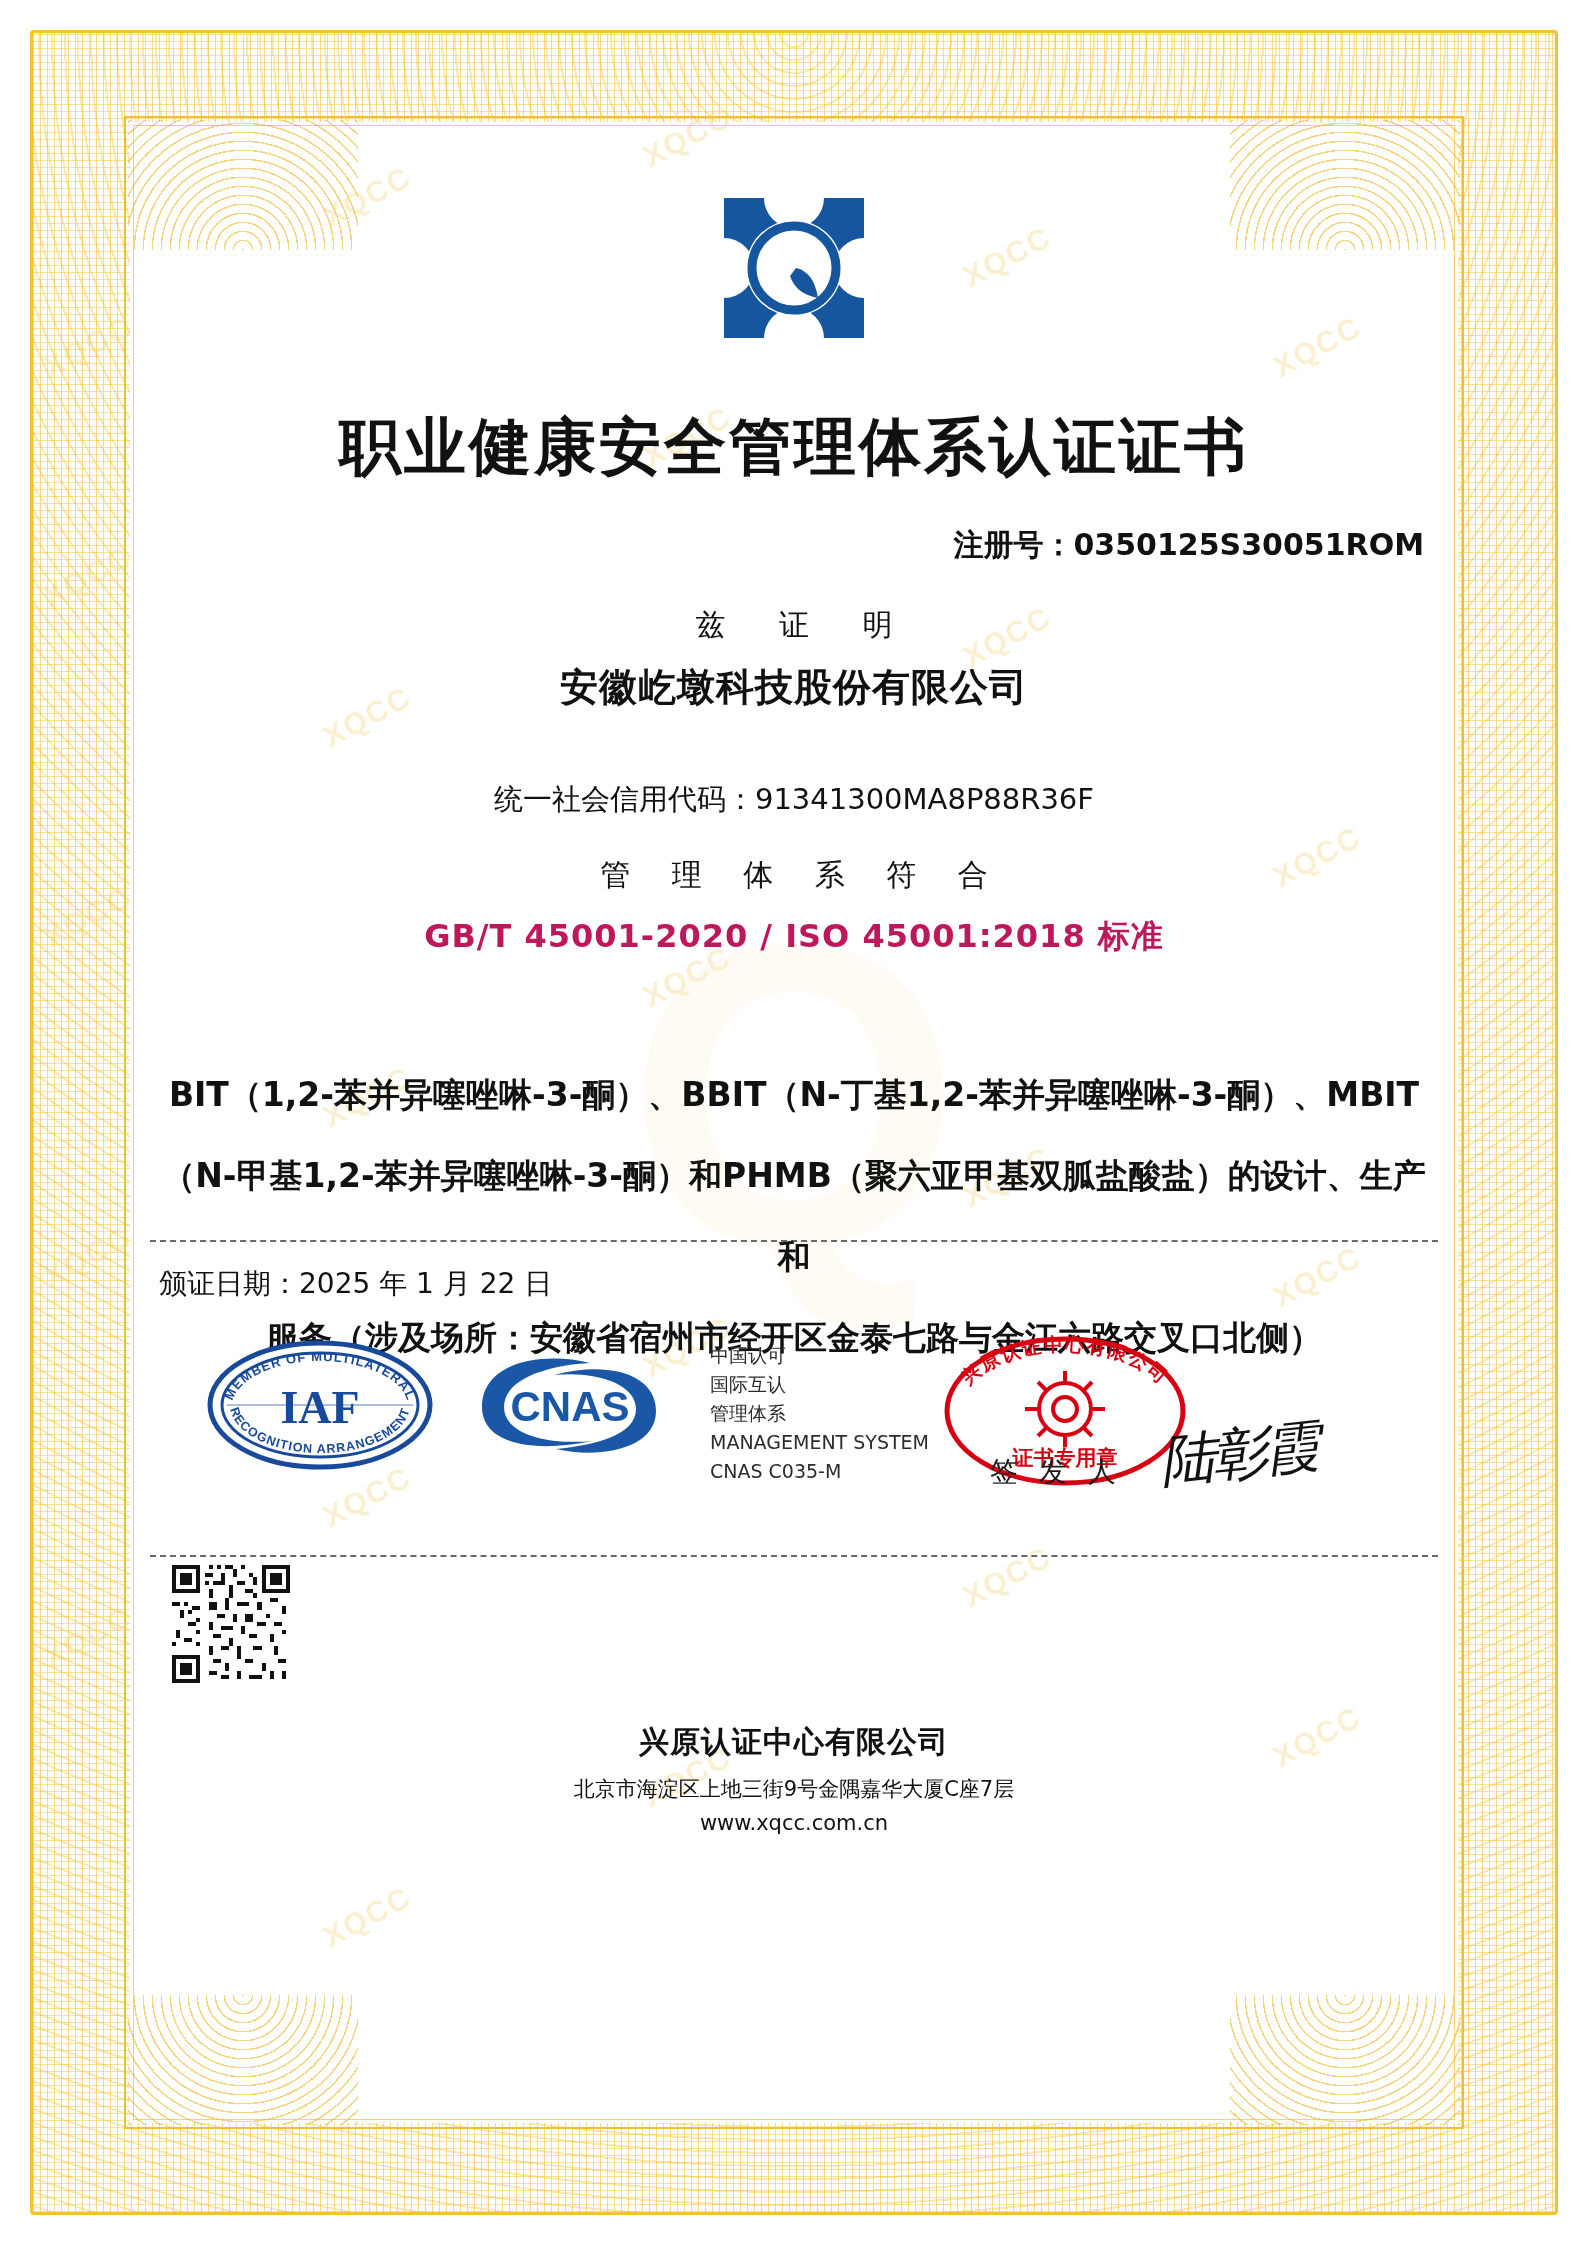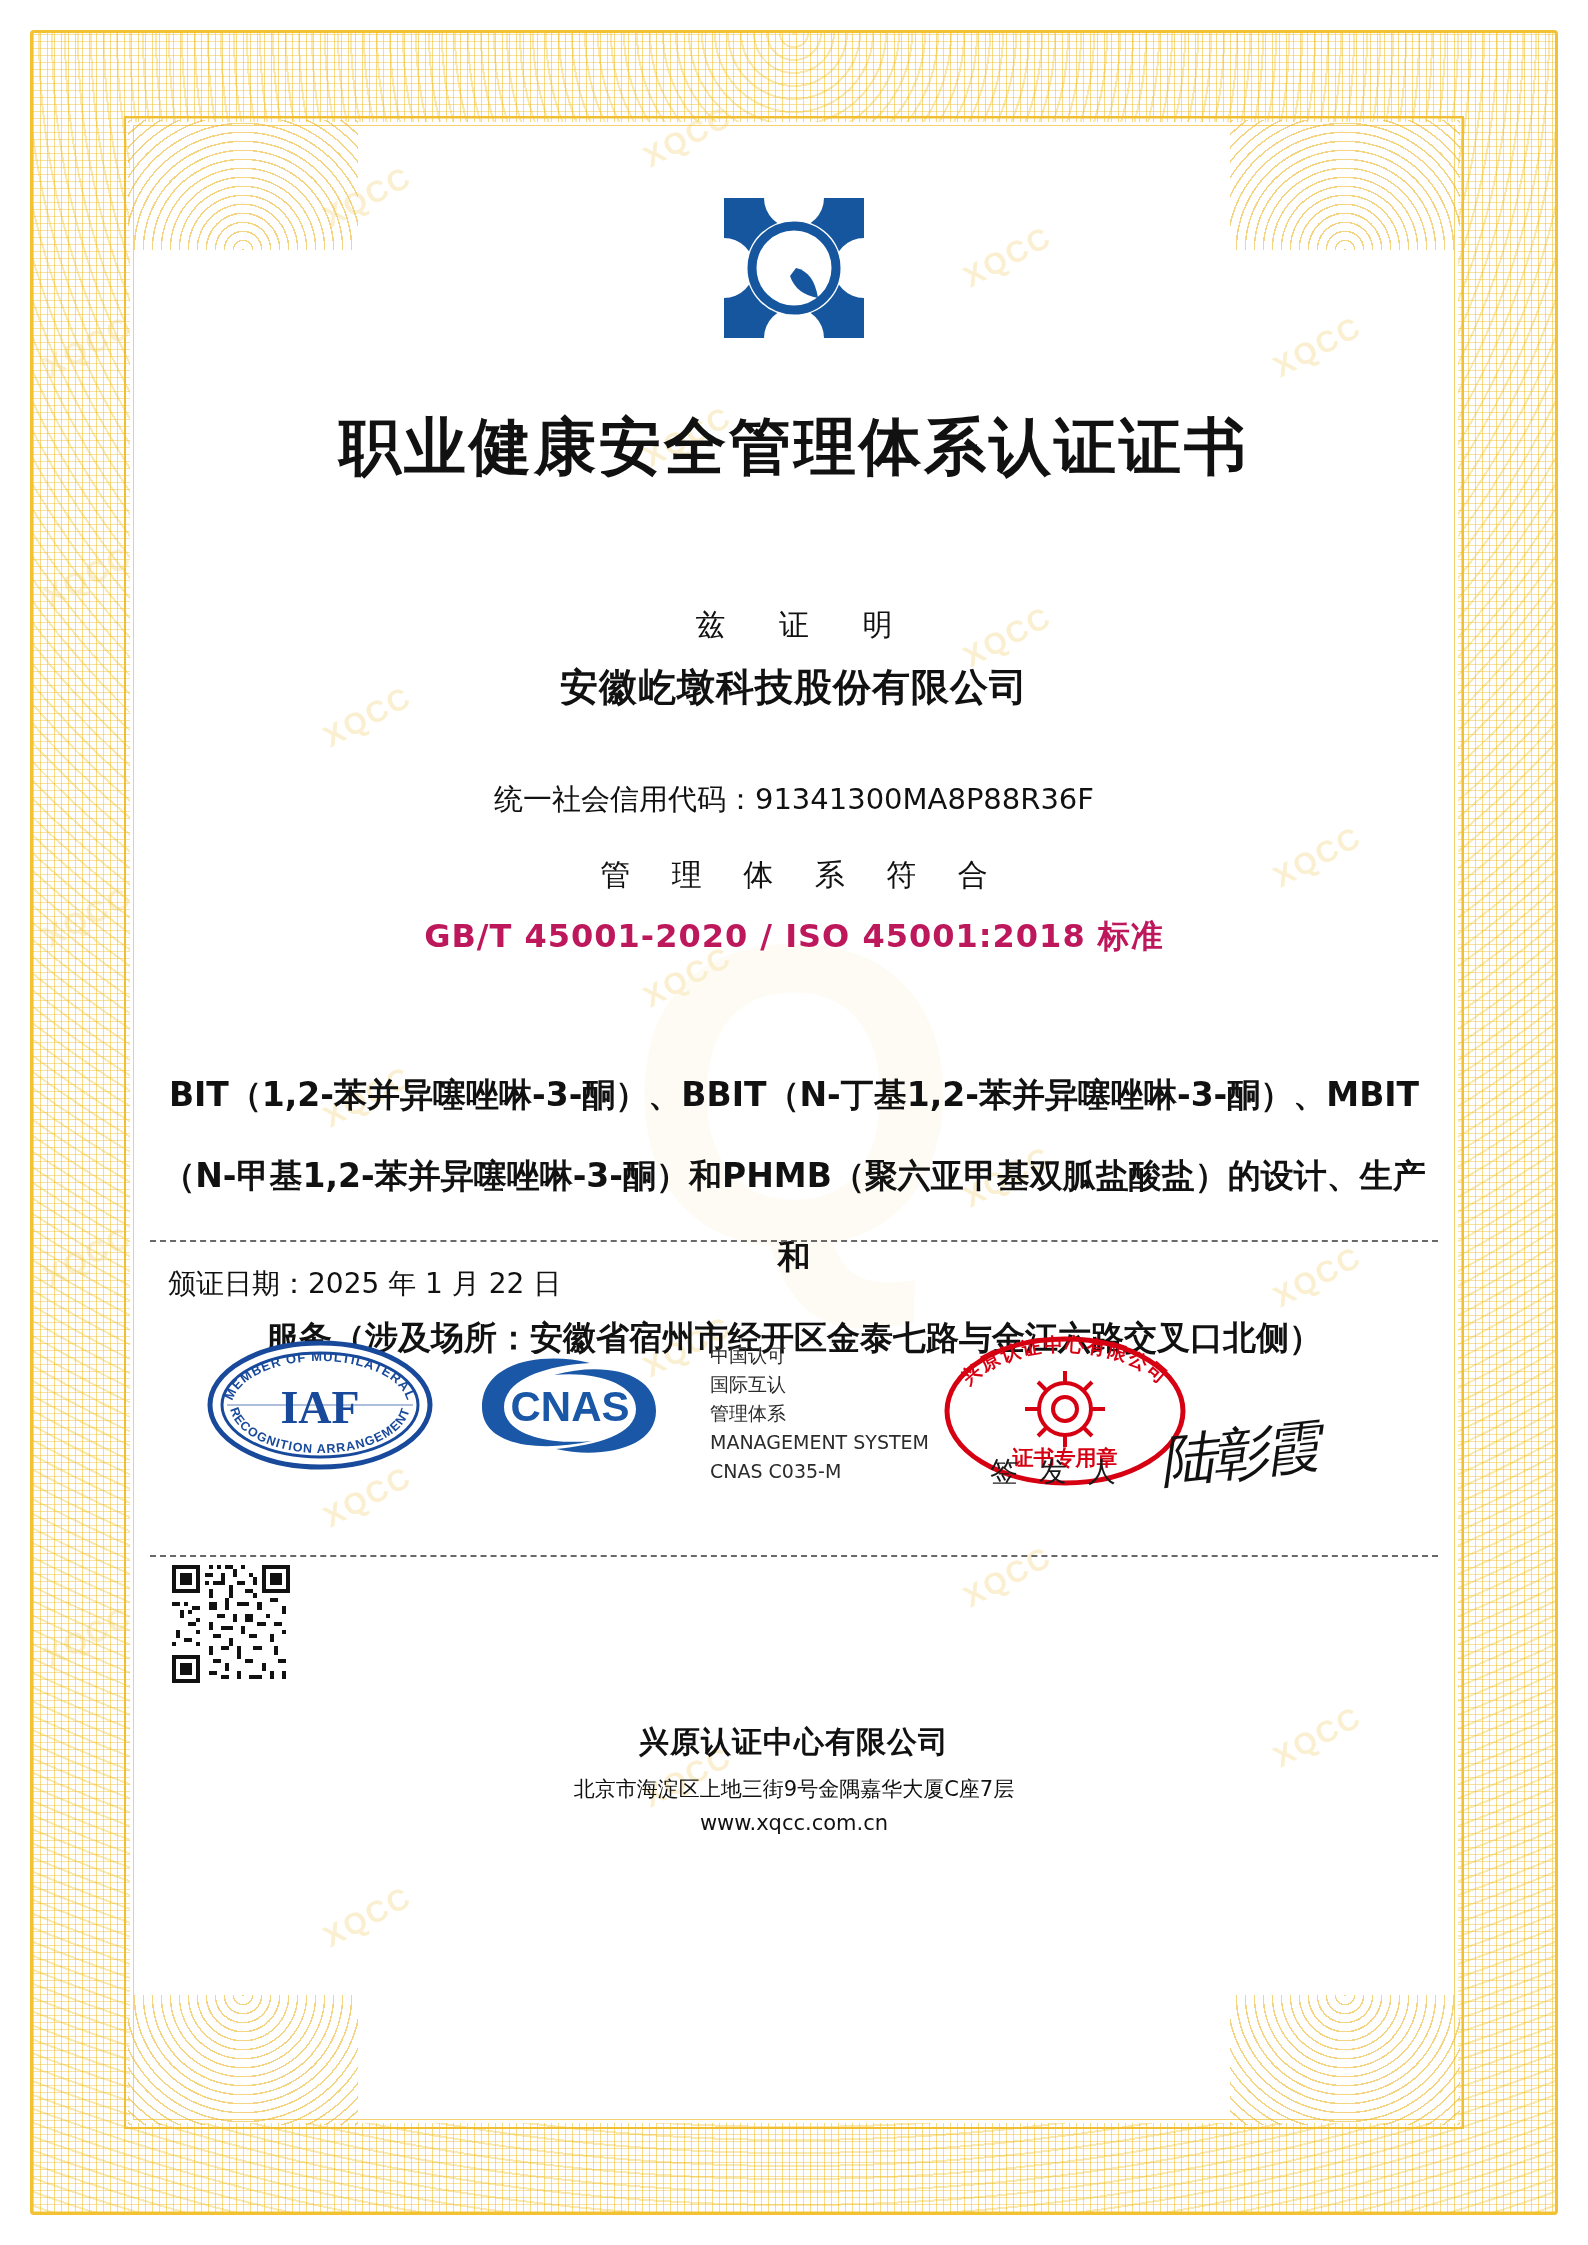--- a/index.html
+++ b/index.html
@@ -244,21 +244,21 @@
 
   .dates {
     position: absolute;
     top: 1115px;
     left: 0; right: 0;
     display: flex;
     font-size: 28px;
     color: #111;
     font-family: "DejaVu Sans", sans-serif;
   }
-  .dates .issue { margin-left: 18px; }
+  .dates .issue { margin-left: 9px; }
   .dates .valid { margin-left: 135px; }
   .sup { font-size: 15px; vertical-align: super; }
 
   .marks {
     position: absolute;
     top: 1185px;
     left: 0; right: 0;
     height: 170px;
   }
 
@@ -403,20 +403,23 @@
           <path d="M40,8 h40 a30,30 0 0 0 60,0 h40 v40 a30,30 0 0 0 0,60 v40 h-40 a30,30 0 0 0 -60,0 h-40 v-40 a30,30 0 0 0 0,-60 z"></path>
         </g>
         <circle cx="110" cy="78" r="48" fill="#ffffff"></circle>
         <circle cx="110" cy="78" r="42" fill="none" stroke="#15569f" stroke-width="9"></circle>
         <path d="M112,78 q18,4 22,30 q-22,-4 -28,-22 z" fill="#15569f"></path>
       </svg>
     </div>
 
     <div class="title">职业健康安全管理体系认证证书</div>
 
+    <div class="reg-no">
+      <span>注册号：</span><span>0350125S30051ROM</span>
+    </div>
 
     <div class="hereby">兹 证 明</div>
     <div class="company">安徽屹墩科技股份有限公司</div>
     <div class="credit">统一社会信用代码：91341300MA8P88R36F</div>
 
     <div class="conform">管 理 体 系 符 合</div>
     <div class="standard">GB/T 45001-2020 / ISO 45001:2018 标准</div>
 
     <div class="scope-body">
       <div>BIT（1,2-苯并异噻唑啉-3-酮）、BBIT（N-丁基1,2-苯并异噻唑啉-3-酮）、MBIT</div>

